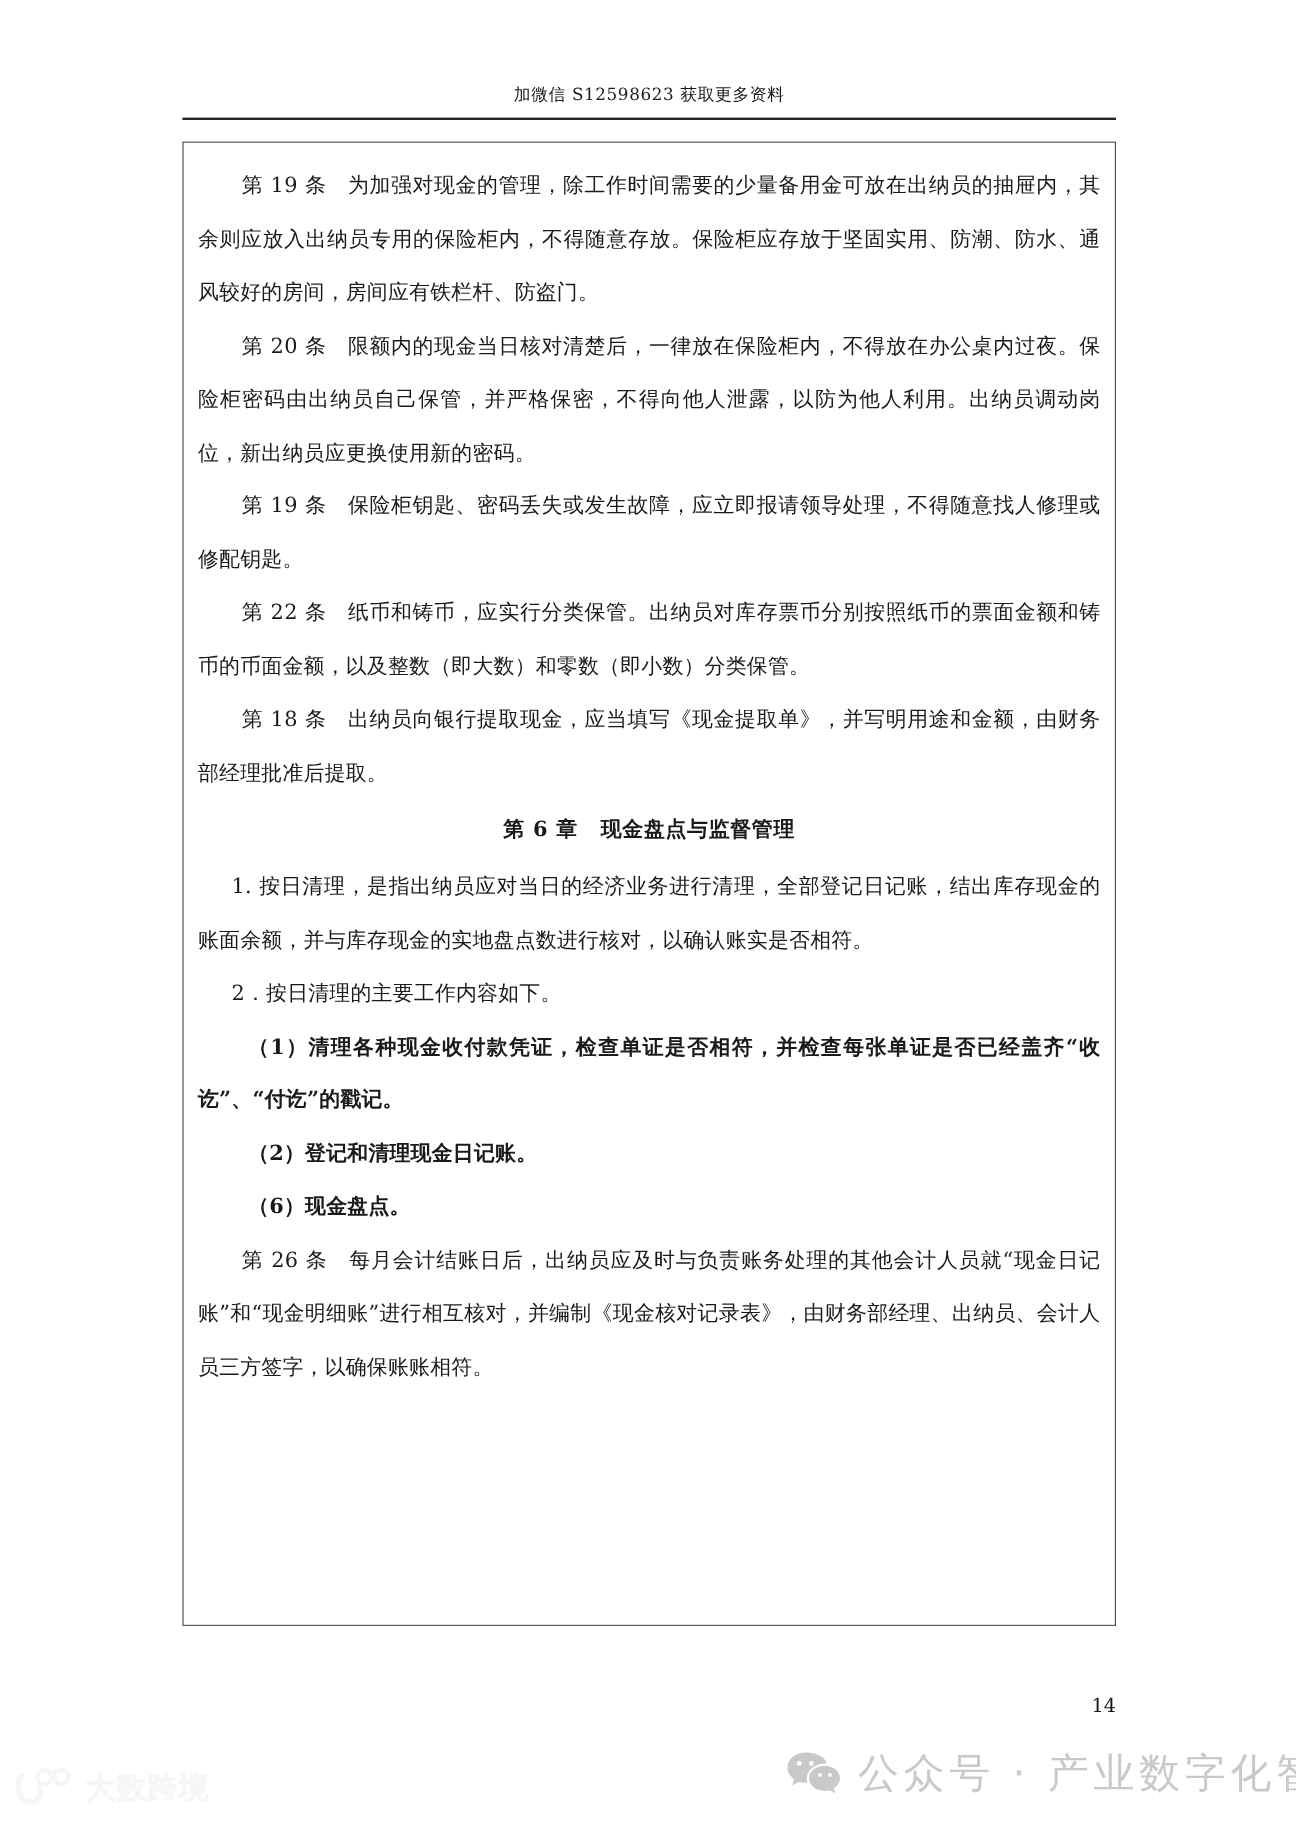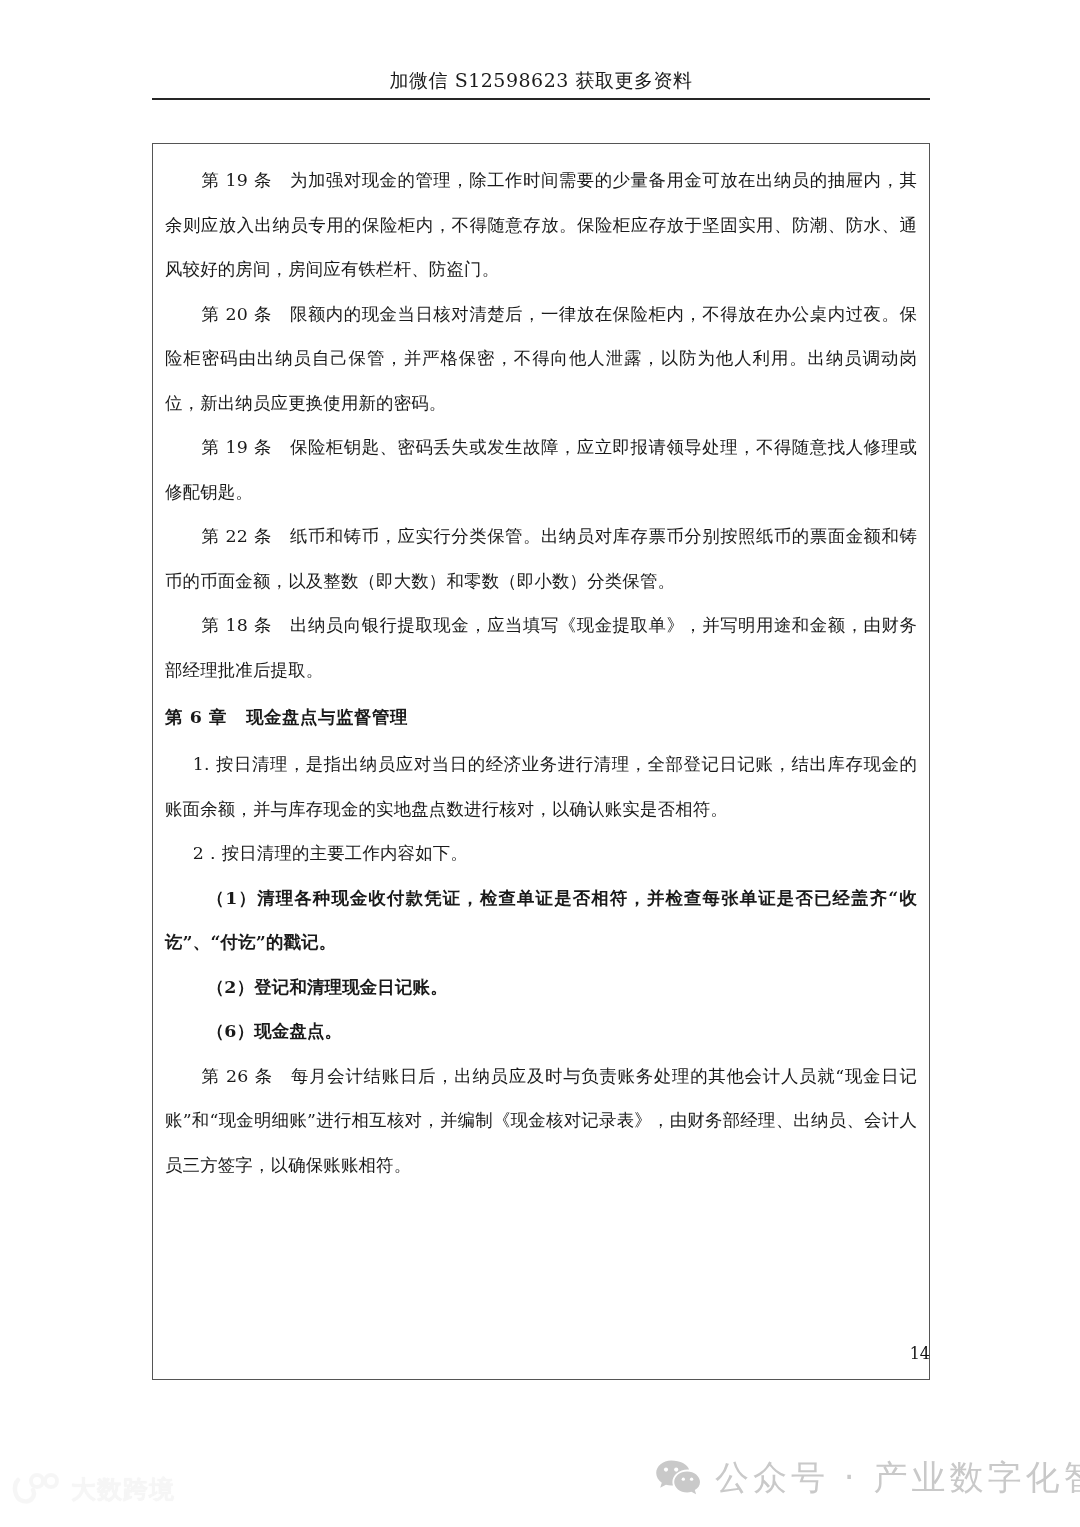--- a/index.html
+++ b/index.html
@@ -18,39 +18,39 @@
 
   
   #page-header {
     position: absolute;
     left: 152px;
     top: 68px;
     width: 778px;
     text-align: center;
   }
   #page-header .hdr-text {
-    font-size: 19px;
+    font-size: 14px;
     letter-spacing: 0.5px;
     color: #1b1b1b;
     display: inline-block;
   }
   #header-rule {
     position: absolute;
     left: 152px;
     top: 98px;
     width: 778px;
     height: 0;
     border-top: 2px solid #262626;
   }
 
   
   #content-frame {
     position: absolute;
     left: 152px;
-    top: 143px;
+    top: 118px;
     width: 778px;
     height: 1237px;
     border: 1.4px solid #555555;
     box-sizing: border-box;
     overflow: hidden;
   }
   #content-inner {
     padding: 14px 12px 0 12px;
   }
 
@@ -64,32 +64,32 @@
     letter-spacing: 0.2px;
     word-break: break-all;
   }
   .para.indent2 { text-indent: 2.1em; }
   .para.indent1 { text-indent: 1.6em; }
   .para.indent-sub { text-indent: 2.4em; font-weight: bold; }
 
   .chapter-heading {
     font-size: 17.4px;
     line-height: 50px;
-    text-align: left;
+    text-align: center;
     font-weight: bold;
     letter-spacing: 0.6px;
     margin: 0;
   }
   .chapter-heading .gap { display: inline-block; width: 1.1em; }
 
   
   #page-number {
     position: absolute;
     left: 0;
-    top: 1344px;
+    top: 1412px;
     width: 930px;
     text-align: right;
     font-size: 16px;
     color: #141414;
   }
 
   
   #watermark-brand {
     position: absolute;
     left: 655px;

